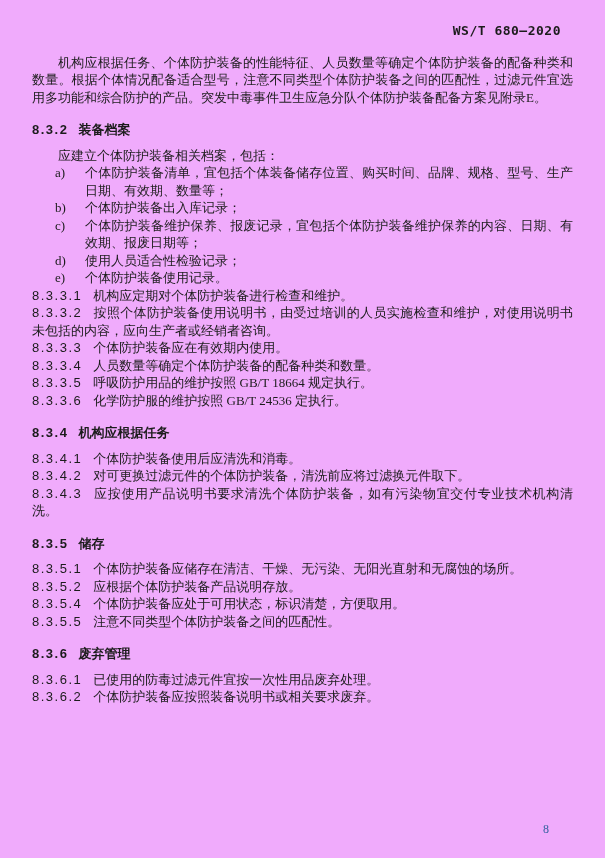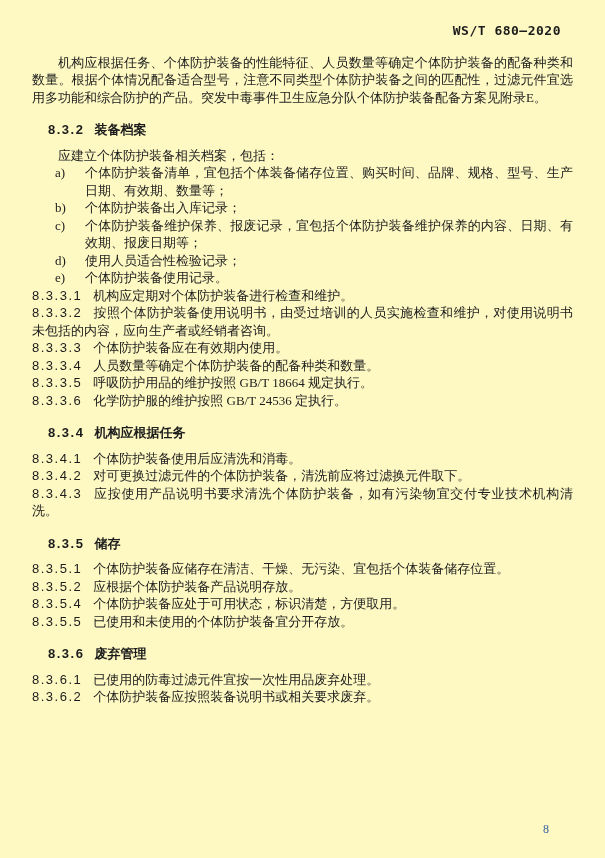--- a/index.html
+++ b/index.html
@@ -4,21 +4,21 @@
 <style>
   html, body {
     margin: 0;
     padding: 0;
     background: #ffffff;
   }
   .page {
     position: relative;
     width: 605px;
     height: 858px;
-    background: #fef9c3;
+    background: #f0abfc;
     box-sizing: border-box;
     padding: 22px 32px 0 32px;
     font-family: "Liberation Serif", serif;
     font-size: 13px;
     line-height: 17.5px;
     color: #1c1c1c;
     overflow: hidden;
   }
   .doc-header {
     text-align: right;
@@ -35,21 +35,21 @@
     margin: 0;
     text-align: justify;
   }
   p.indent {
     text-indent: 2em;
   }
   h3.sec {
     font-family: "Liberation Sans", sans-serif;
     font-weight: bold;
     font-size: 13px;
-    margin: 15px 0 8px 16px;
+    margin: 15px 0 8px 0;
     line-height: 17.5px;
   }
   h3.sec .sec-num {
     letter-spacing: 1.5px;
     margin-right: 10px;
   }
   .list {
     margin: 0;
     padding-left: 23px;
   }
@@ -152,30 +152,30 @@
     <span class="cl-num">8.3.4.2</span><span>对可更换过滤元件的个体防护装备，清洗前应将过滤换元件取下。</span>
   </p>
   <p class="clause">
     <span class="cl-num">8.3.4.3</span><span>应按使用产品说明书要求清洗个体防护装备，如有污染物宜交付专业技术机构清洗。</span>
   </p>
 
   <h3 class="sec">
     <span class="sec-num">8.3.5</span><span class="sec-title">储存</span>
   </h3>
   <p class="clause">
-    <span class="cl-num">8.3.5.1</span><span>个体防护装备应储存在清洁、干燥、无污染、宜包括个体装备储存位置。</span>
+    <span class="cl-num">8.3.5.1</span><span>个体防护装备应储存在清洁、干燥、无污染、无阳光直射和无腐蚀的场所。</span>
   </p>
   <p class="clause">
     <span class="cl-num">8.3.5.2</span><span>应根据个体防护装备产品说明存放。</span>
   </p>
   <p class="clause">
     <span class="cl-num">8.3.5.4</span><span>个体防护装备应处于可用状态，标识清楚，方便取用。</span>
   </p>
   <p class="clause">
-    <span class="cl-num">8.3.5.5</span><span>已使用和未使用的个体防护装备宜分开存放。</span>
+    <span class="cl-num">8.3.5.5</span><span>注意不同类型个体防护装备之间的匹配性。</span>
   </p>
 
   <h3 class="sec">
     <span class="sec-num">8.3.6</span><span class="sec-title">废弃管理</span>
   </h3>
   <p class="clause">
     <span class="cl-num">8.3.6.1</span><span>已使用的防毒过滤元件宜按一次性用品废弃处理。</span>
   </p>
   <p class="clause">
     <span class="cl-num">8.3.6.2</span><span>个体防护装备应按照装备说明书或相关要求废弃。</span>

